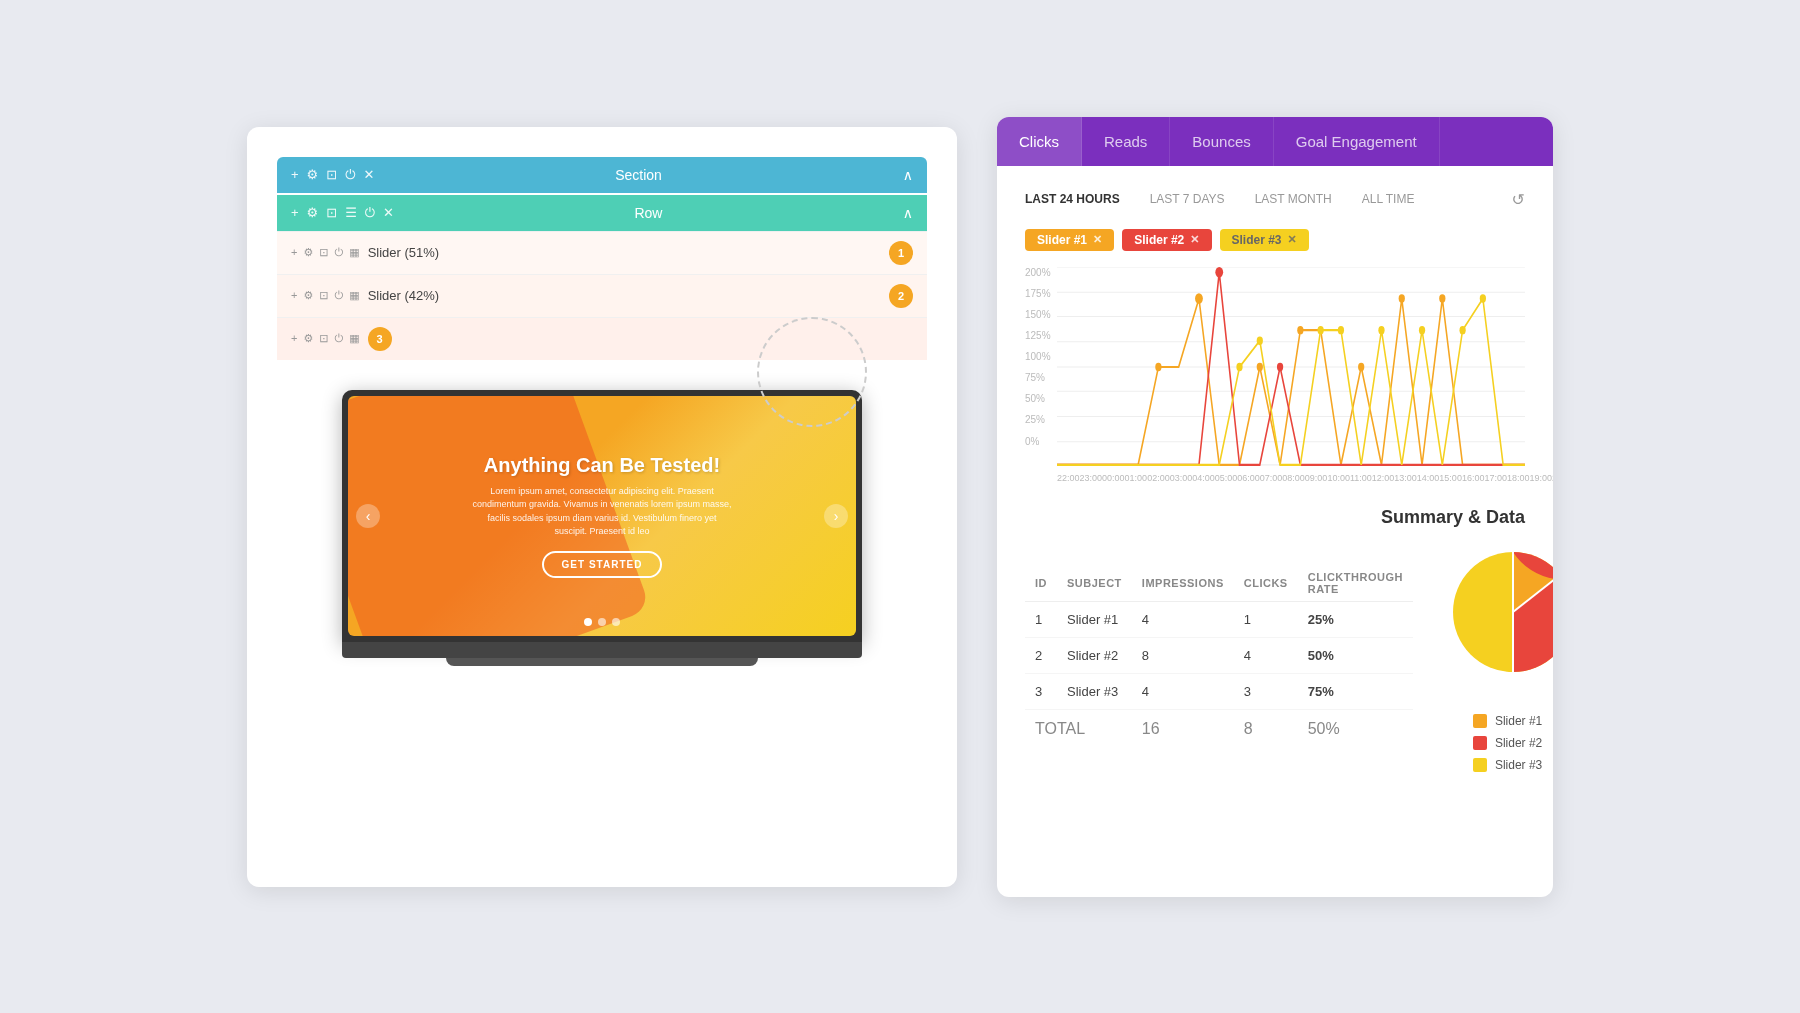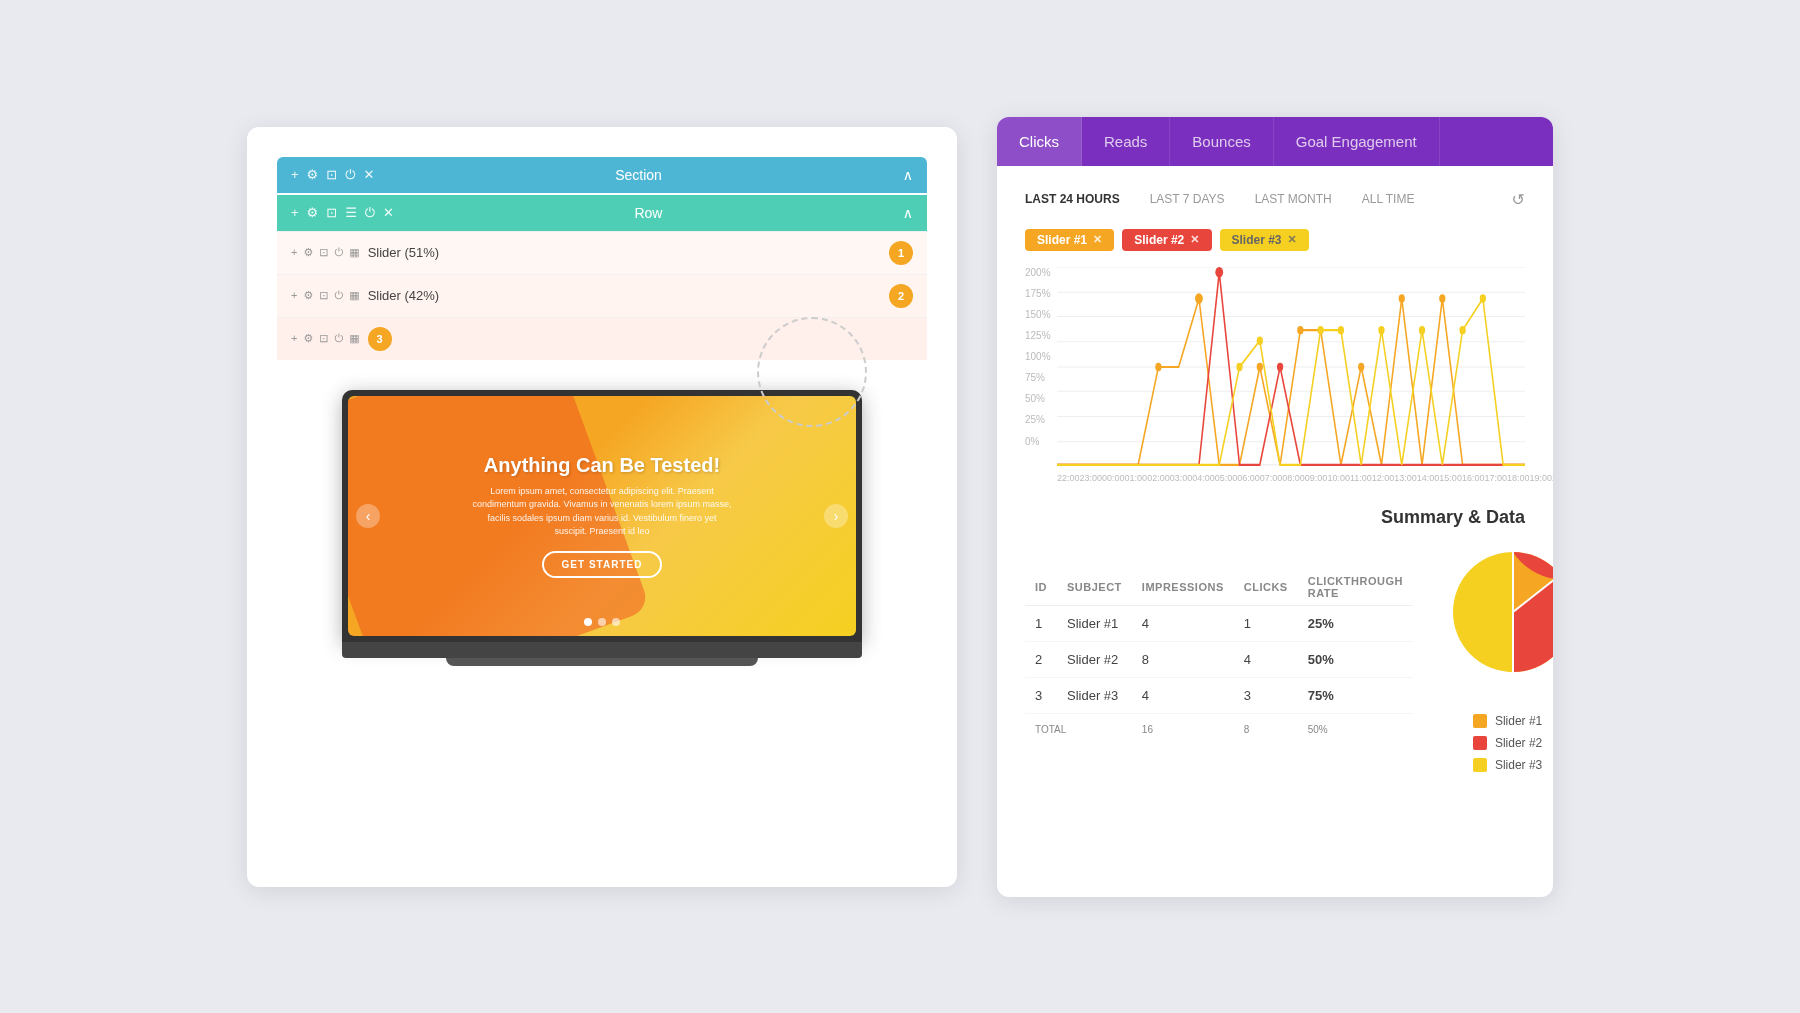--- a/index.html
+++ b/index.html
@@ -366,21 +366,21 @@
     }
     .data-table td {
       padding: 10px 10px;
       color: #444;
       border-bottom: 1px solid #f5f5f5;
     }
     .data-table tr:last-child td {
       border-bottom: none;
     }
     .ctr-green { color: #4ecfb5; font-weight: 600; }
-    .total-row td { color: #888; font-size: 10px; }
+    .total-row td { color: #888; font-size: 16px; }
 
     .chart-legend {
       display: flex;
       flex-direction: column;
       gap: 8px;
       margin-top: 10px;
       margin-left: auto;
       width: 120px;
     }
     .legend-item {

